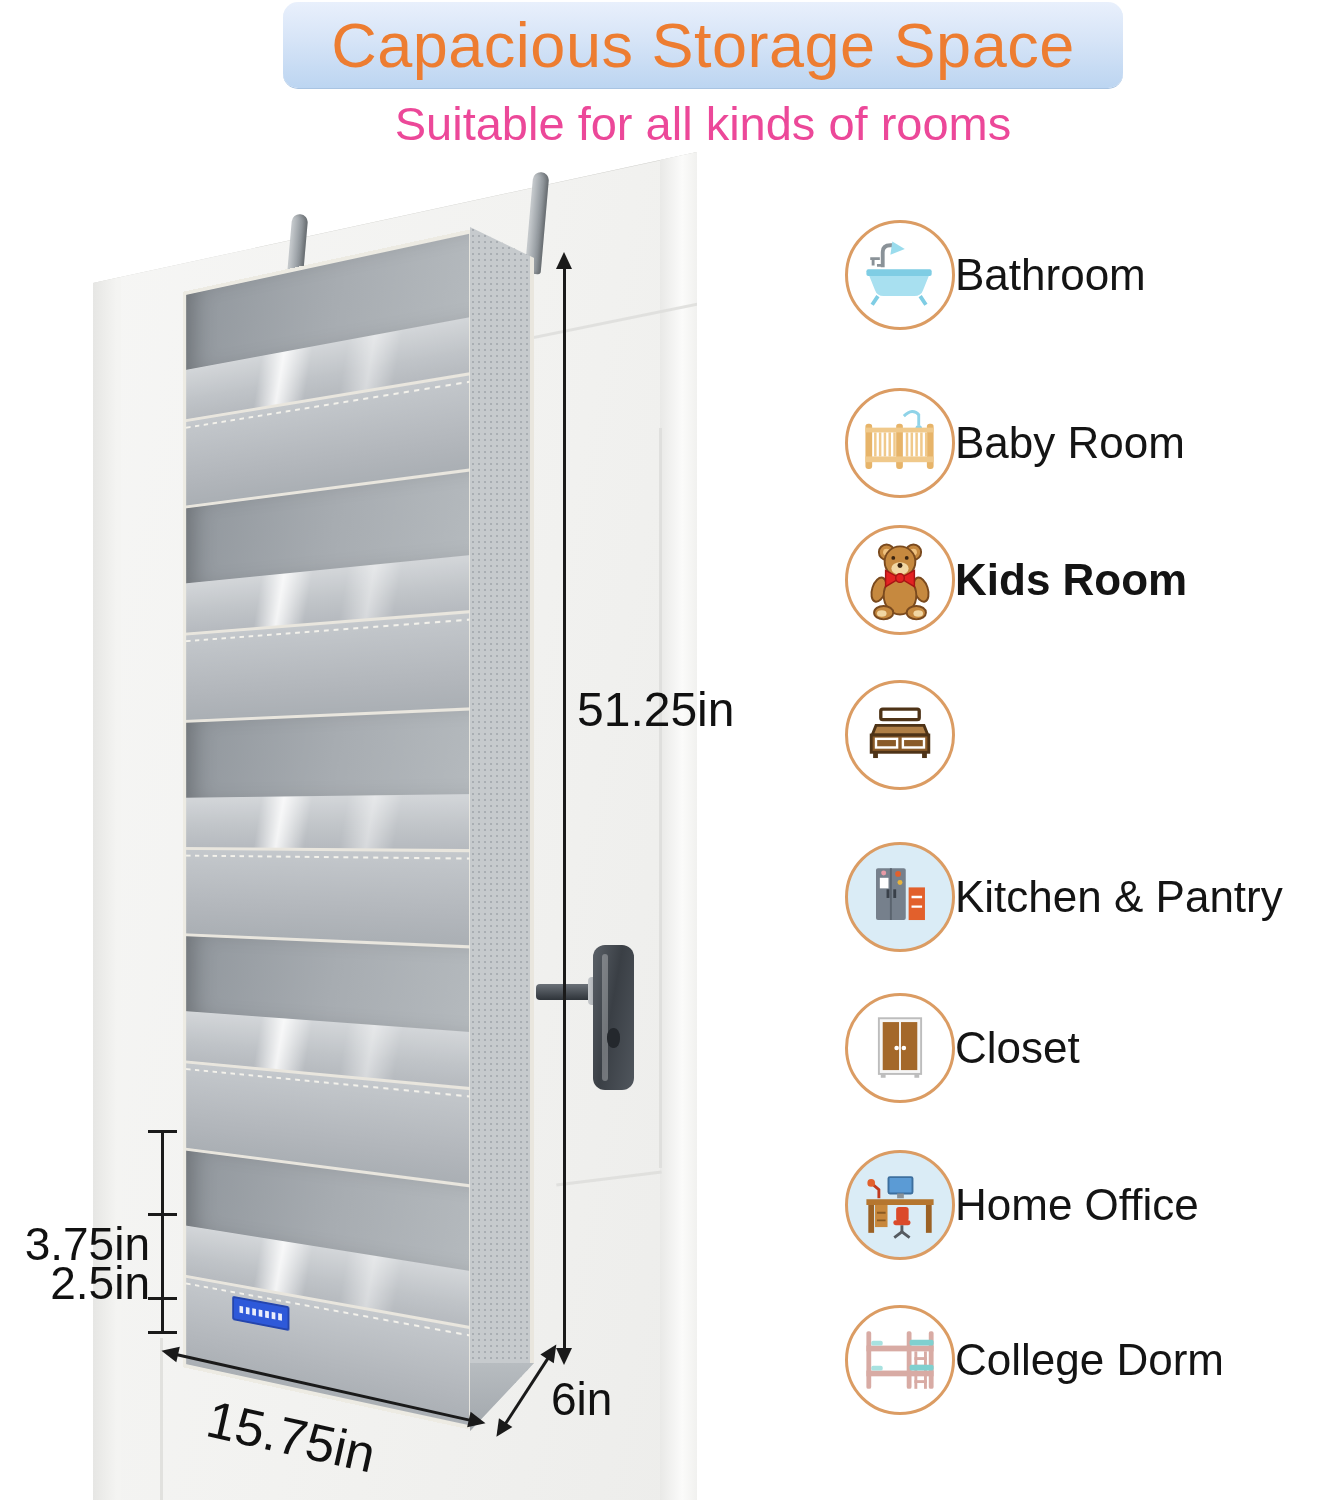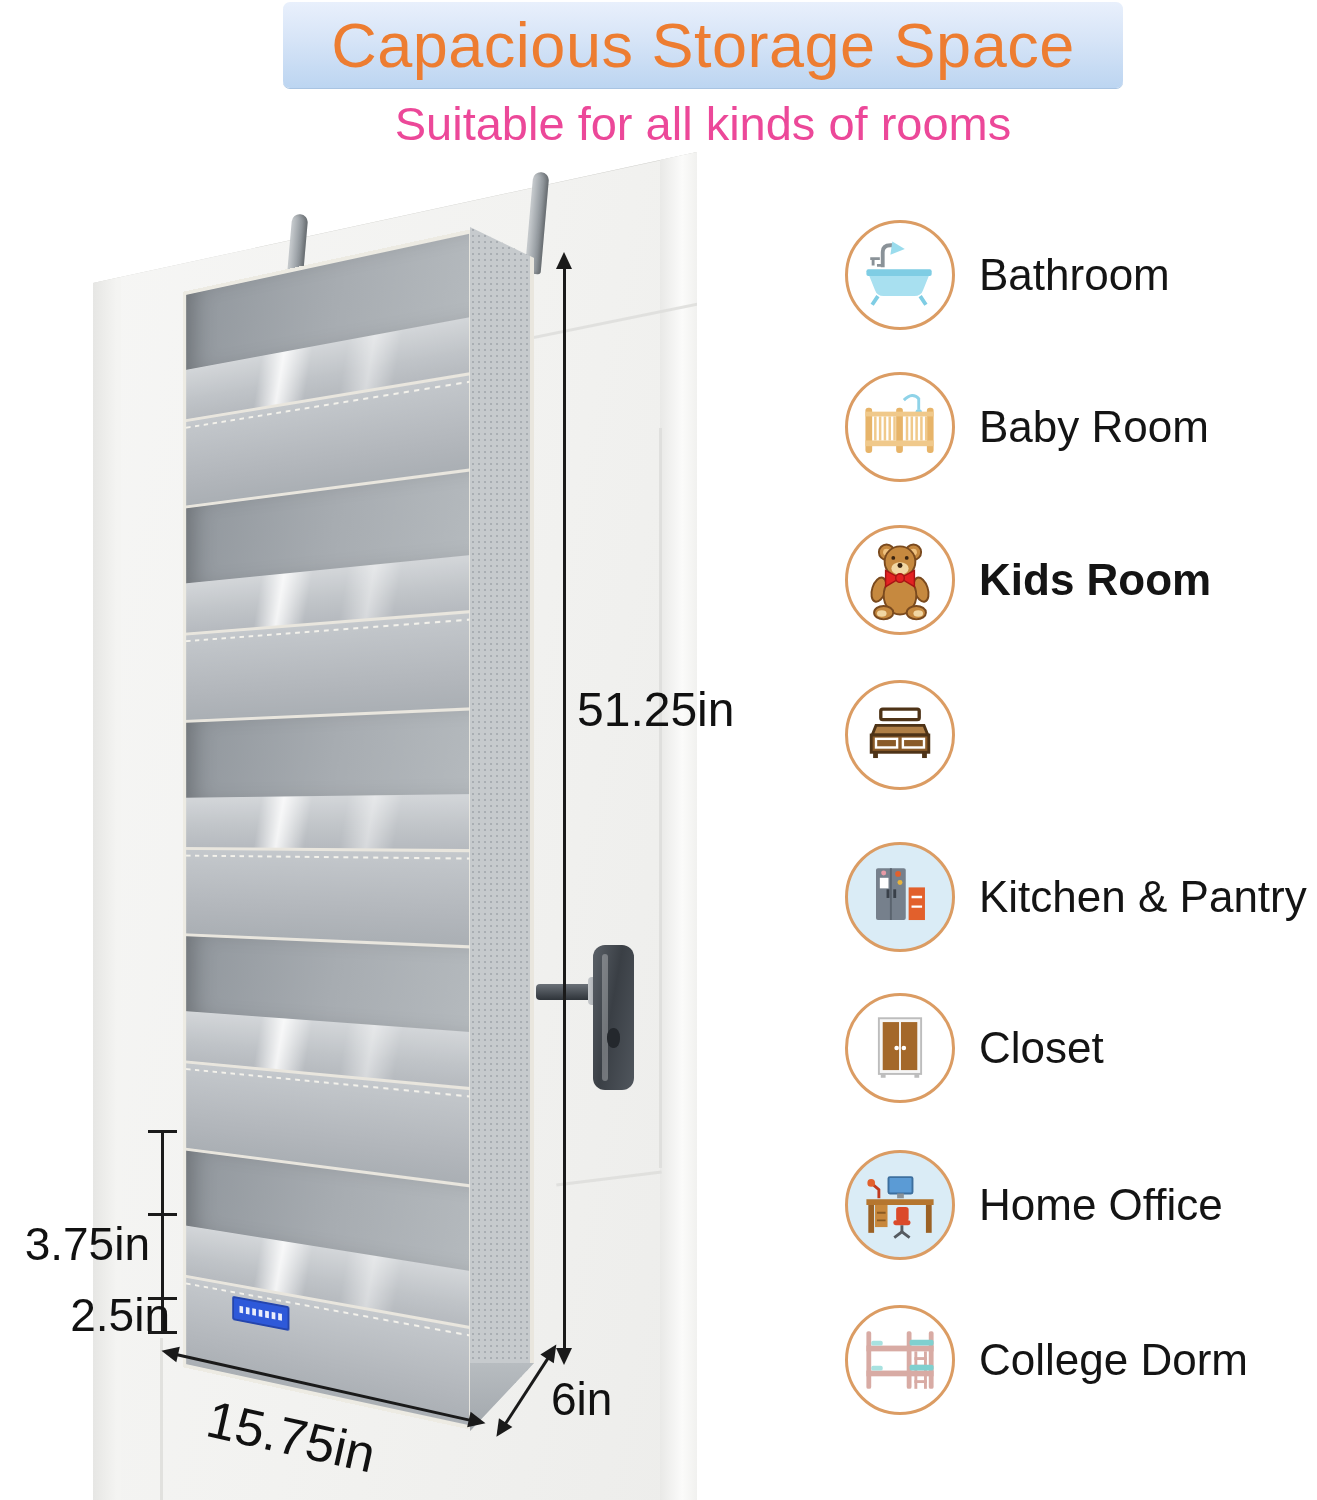--- a/index.html
+++ b/index.html
@@ -1,20 +1,20 @@
 <!DOCTYPE html>
 <html><head>
 <meta charset="utf-8">
 <style>
   html,body{margin:0;padding:0;background:#ffffff;}
   #stage{position:relative;width:1317px;height:1500px;background:#ffffff;overflow:hidden;
          font-family:"Liberation Sans", sans-serif;color:#161616;}
 
   
-  .banner{position:absolute;left:283px;top:2px;width:840px;height:86px;border-radius:7px;
+  .banner{position:absolute;left:283px;top:2px;width:840px;height:86px;border-radius:15px;
           background:linear-gradient(180deg,#e9f0fc 0%,#d6e4f7 45%,#bcd5f1 100%);
           box-shadow:0 1px 0 #a9c4e2;display:flex;align-items:center;justify-content:center;}
   .banner-text{font-size:63px;color:#ED7D31;letter-spacing:.5px;white-space:nowrap;}
   .subtitle{position:absolute;left:283px;top:96px;width:840px;text-align:center;
             font-size:47px;color:#ec4899;white-space:nowrap;}
 
   
   .door{position:absolute;left:0;top:0;width:760px;height:1500px;
         clip-path:polygon(93px 283px,697px 152px,697px 1500px,93px 1500px);
         background:linear-gradient(102deg,#f7f7f6 0%,#f2f2f0 55%,#ececea 100%);}
@@ -95,21 +95,21 @@
   .bracket-line{left:161px;top:1130px;width:3px;height:203px;}
   .tick{left:148px;width:29px;height:3px;}
   .pocket-label{left:0;width:150px;text-align:right;}
 
   .width-line{left:176px;top:1353px;width:302px;height:3px;transform:rotate(12.6deg);transform-origin:left center;}
   .width-label{left:208px;top:1388px;font-size:52px;transform:rotate(12.6deg);transform-origin:left center;}
   .depth-line{left:505px;top:1423px;width:80px;height:3px;transform:rotate(-57deg);transform-origin:left center;}
   .depth-label{left:551px;top:1372px;font-size:46px;}
 
   
-  .room-row{position:absolute;left:845px;height:114px;display:flex;align-items:center;gap:24px;}
+  .room-row{position:absolute;left:845px;height:114px;display:flex;align-items:center;}
   .room-circle{width:110px;height:110px;border-radius:50%;border:3px solid #db9c63;background:#ffffff;
         box-sizing:border-box;display:flex;align-items:center;justify-content:center;flex:0 0 auto;overflow:hidden;}
   .room-circle.bg-blue{background:#daecf6;}
   .room-circle svg{width:96px;height:96px;display:block;}
   .room-label{font-size:44px;color:#141414;white-space:nowrap;}
 </style>
 </head>
 <body>
 
 <div id="stage">
@@ -175,21 +175,21 @@
     <div class="arr arr-dn"></div>
   </div>
   <div class="dim-label height-label">51.25in</div>
 
   <div class="dim bracket-line"></div>
   <div class="dim tick" style="top:1130px;"></div>
   <div class="dim tick" style="top:1213px;"></div>
   <div class="dim tick" style="top:1297px;"></div>
   <div class="dim tick" style="top:1331px;"></div>
   <div class="dim-label pocket-label" style="top:1217px;">3.75in</div>
-  <div class="dim-label pocket-label" style="top:1288px;margin-left:20px;">2.5in</div>
+  <div class="dim-label pocket-label" style="top:1256px;">2.5in</div>
 
   <div class="dim width-line">
     <div class="arr arr-lf"></div>
     <div class="arr arr-rt"></div>
   </div>
   <div class="dim-label width-label">15.75in</div>
 
   <div class="dim depth-line">
     <div class="arr arr-lf"></div>
     <div class="arr arr-rt"></div>
@@ -203,21 +203,21 @@
         <path d="M42 15 l13 8 -15 6 z" fill="#9adced"></path>
         <path d="M22 40 v-7 h7 M19 33 h6 M26 40 h6" fill="none" stroke="#8a9298" stroke-width="3"></path>
         <rect x="15" y="44" width="68" height="7" rx="2" fill="#7fcde4"></rect>
         <path d="M18 51 h62 l-6 15 q-2 6 -9 6 h-32 q-7 0 -9 -6 z" fill="#a8e0f0"></path>
         <path d="M27 72 l-6 9 M71 72 l6 9" stroke="#7fcde4" stroke-width="4"></path>
       </svg>
     </div>
     <div class="room-label">Bathroom</div>
   </div>
 
-  <div class="room-row" style="top:370px;">
+  <div class="room-row" style="top:386px;">
     <div class="room-circle">
       <svg viewBox="0 0 100 100">
         <path d="M54 22 q9 -9 16 -1" fill="none" stroke="#8fd3e8" stroke-width="3"></path>
         <rect x="68" y="20" width="3" height="12" fill="#8fd3e8"></rect>
         <circle cx="69.5" cy="35" r="3.5" fill="#8fd3e8"></circle>
         <rect x="14" y="30" width="7" height="47" rx="3" fill="#e7b469"></rect>
         <rect x="46" y="30" width="7" height="47" rx="3" fill="#e7b469"></rect>
         <rect x="78" y="30" width="7" height="47" rx="3" fill="#e7b469"></rect>
         <rect x="14" y="34" width="71" height="5" fill="#f0c98b"></rect>
         <rect x="14" y="64" width="71" height="6" fill="#f0c98b"></rect>

